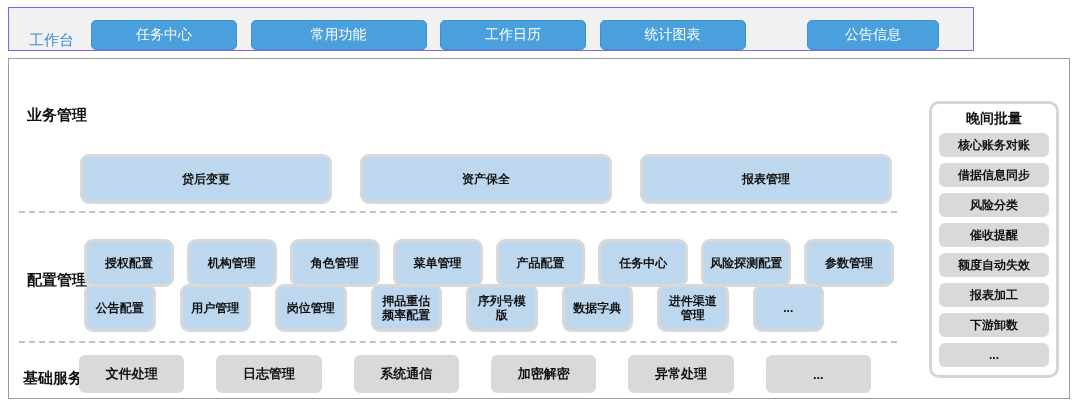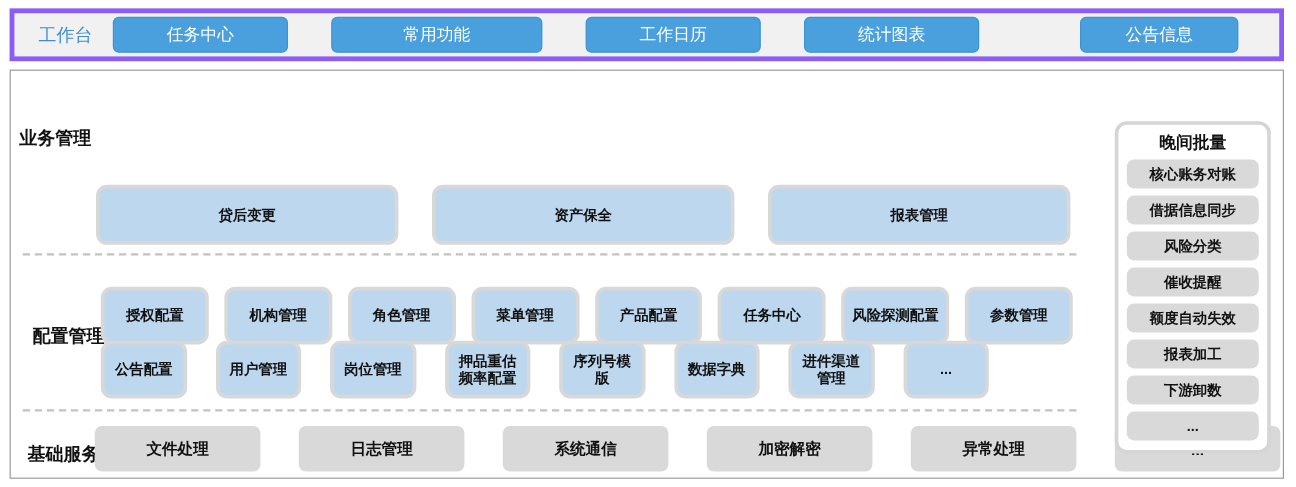--- a/index.html
+++ b/index.html
@@ -4,50 +4,50 @@
 <title>工作台</title>
 <style>
   html,body { margin:0; padding:0; }
   body {
     width:1080px; height:406px; background:#ffffff; position:relative;
     font-family:"Liberation Sans","DejaVu Sans",sans-serif; color:#111;
   }
 
   
   .topbar {
-    position:absolute; left:8px; top:7px; width:1062px; height:44px;
-    background:#f1f1f1; border:4px solid #8b5cf6; box-sizing:border-box;
-    display:flex; align-items:center; padding:0 34px 0 20px;
+    position:absolute; left:8px; top:7px; width:966px; height:44px;
+    background:#f1f1f1; border:1px solid #8b5cf6; box-sizing:border-box;
+    display:flex; align-items:flex-end; padding:0 34px 0 20px;
   }
   .topbar-label { color:#3d8fd1; font-size:15px; width:62px; flex:none; }
   .topbar-buttons { flex:1; display:flex; justify-content:space-between; align-items:center; }
   .topbar-btn {
     height:30px; width:146px; border-radius:5px; box-sizing:border-box;
     background:#4aa0dc; border:1px solid #3c93d0; color:#fff; font-size:14px;
     display:flex; align-items:center; justify-content:center; cursor:pointer;
   }
   .topbar-buttons div:nth-of-type(2){ width:176px; }
   .topbar-buttons div:nth-of-type(5){ width:132px;margin-left:48px; }
 
   
   .panel {
     position:absolute; left:8px; top:58px; width:1062px; height:341px;
     border:1px solid #9b9b9b; background:#fff; box-sizing:border-box;
   }
   .sec-label { position:absolute; font-size:15px; font-weight:bold; white-space:nowrap; }
-  #label-business { left:7px; top:47px; }
+  #label-business { left:18px; top:47px; }
   #label-config   { left:18px; top:212px; }
   #label-basic    { left:14px; top:310px; }
 
   .row { position:absolute; display:flex; }
   #biz-row1  { left:75px; top:33px;  width:804px; height:48px; gap:24px; }
   #biz-row2  { left:71px; top:95px;  width:812px; height:50px; gap:28px; }
   #cfg-row1  { left:75px; top:180px; width:810px; height:48px; gap:13px; }
   #cfg-row2  { left:75px; top:225px; width:740px; height:48px; gap:24px; }
-  #basic-row { left:70px; top:296px; width:988px; height:38px; gap:32px; }
+  #basic-row { left:70px; top:296px; width:792px; height:38px; gap:32px; }
 
   .blue-box {
     flex:1; background:#bdd7ee; border:3px solid #d8d8d8; border-radius:9px;
     display:flex; align-items:center; justify-content:center; text-align:center;
     font-size:12px; font-weight:bold; line-height:1.2; padding:0 3px;
     box-sizing:border-box; cursor:pointer;
   }
   .gray-box {
     background:#d9d9d9; border-radius:6px; display:flex; align-items:center;
     justify-content:center; text-align:center; font-size:13px; font-weight:bold;

